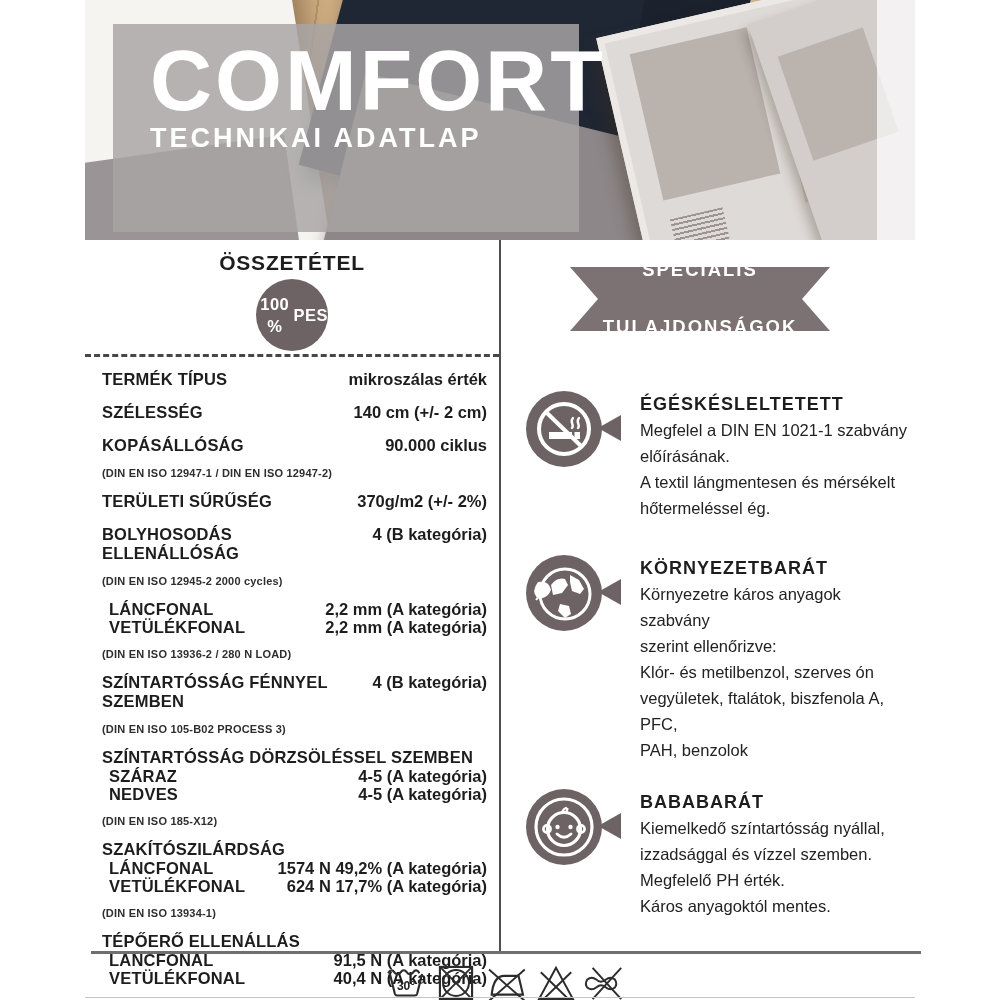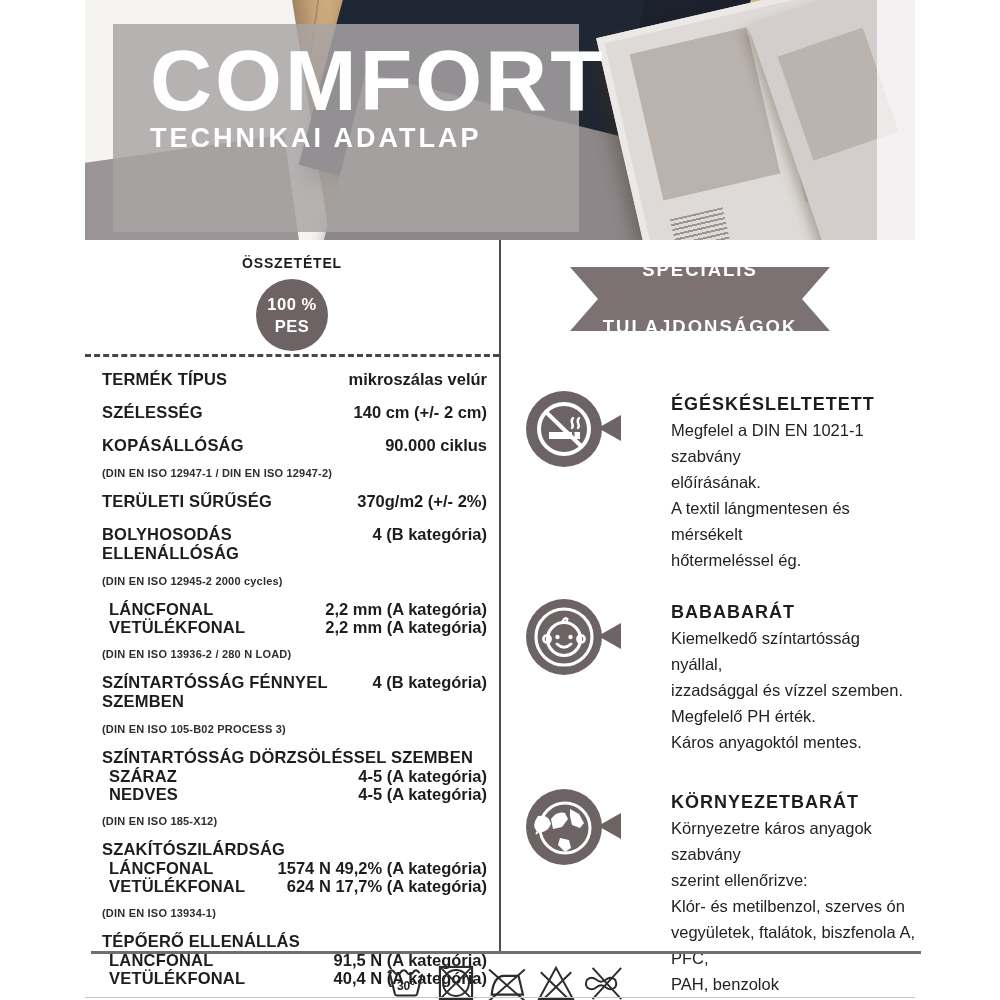--- a/index.html
+++ b/index.html
@@ -64,24 +64,24 @@
     font-size:8.5px;font-weight:700;color:#fdfdfd;letter-spacing:.7px;margin-top:6px;white-space:nowrap;
   }
 
   
   .content{position:absolute;left:85px;top:240px;width:830px;height:713px;display:flex;}
   .left-col{width:414px;}
   .right-col{width:416px;border-left:2px solid var(--line);}
 
   
   .comp{text-align:center;padding-top:13px;}
-  .comp h3{font-size:14px;font-weight:700;letter-spacing:.8px;line-height:20px;}
+  .comp h3{font-size:21px;font-weight:700;letter-spacing:.8px;line-height:20px;}
   .badge{
     width:72px;height:72px;border-radius:50%;background:var(--accent);
-    margin:6px auto 0;display:flex;flex-direction:column;align-items:center;justify-content:center;
+    margin:6px auto 0;display:flex;flex-direction:row;align-items:center;justify-content:center;
     color:#fff;font-weight:700;font-size:16.5px;line-height:1.35;letter-spacing:.5px;
   }
   .dashed{border-top:3px dashed #474747;margin-top:3px;}
 
   
   .sprows{padding:13px 12px 0 17px;}
   .row{display:flex;justify-content:space-between;align-items:flex-start;margin-bottom:14px;}
   .row .lblwrap{max-width:245px;}
   .l{font-size:16.5px;font-weight:700;line-height:19px;letter-spacing:.2px;white-space:pre-line;display:block;}
   .val{font-size:16.5px;font-weight:700;line-height:19px;text-align:right;white-space:nowrap;}
@@ -91,21 +91,21 @@
   .subrow .l{line-height:18px;}
   .subrow .val{line-height:18px;text-align:center;}
 
   
   .ribbon{
     width:260px;height:64px;margin:27px 0 0 69px;background:var(--ribbon);
     clip-path:polygon(0 0,100% 0,calc(100% - 28px) 50%,100% 100%,0 100%,28px 50%);
     display:flex;flex-direction:column;align-items:center;justify-content:center;
     color:#fff;font-weight:700;font-size:18.5px;letter-spacing:2px;line-height:1.45;text-align:center;gap:30px;
   }
-  .sp-item{display:flex;margin-left:25px;gap:31px;}
+  .sp-item{display:flex;margin-left:25px;}
   .sp-item.i1{margin-top:60px;}
   .sp-item.i2{margin-top:26px;}
   .sp-item.i3{margin-top:34px;}
   .sp-icon{position:relative;width:98px;flex:0 0 98px;}
   .sp-icon .disc{
     display:block;width:76px;height:76px;border-radius:50%;background:var(--accent);
     position:relative;
   }
   .sp-icon .tail{
     position:absolute;left:72px;top:24px;width:0;height:0;
@@ -165,21 +165,21 @@
         </div>
       </div>
       <div class="dashed"></div>
 
       <div class="sprows">
 
         <div class="row">
           <div class="lblwrap">
               <span class="l">TERMÉK TÍPUS</span>
             </div>
-          <span class="val">mikroszálas velúr</span>
+          <span class="val">mikroszálas érték</span>
         </div>
 
         <div class="row">
           <div class="lblwrap">
               <span class="l">SZÉLESSÉG</span>
             </div>
           <span class="val">140 cm (+/- 2 cm)</span>
         </div>
 
         <div class="row">
@@ -286,20 +286,43 @@
             <path d="M46,37 c3,-3 -3,-6 1,-10 M52,37 c3,-3 -3,-6 1,-10" fill="none" stroke="#fff" stroke-width="2.4" stroke-linecap="round"></path>
             <line x1="21" y1="22" x2="55" y2="55" stroke="#fff" stroke-width="4"></line>
           </svg>
         </div>
         <div class="sp-text">
           <h4>ÉGÉSKÉSLELTETETT</h4>
           <p>Megfelel a DIN EN 1021-1 szabvány
 előírásának.
 A textil lángmentesen és mérsékelt
 hőtermeléssel ég.</p>
+        </div>
+      </div>
+
+      <div class="sp-item i3">
+        <div class="sp-icon">
+          <span class="disc"></span>
+          <span class="tail"></span>
+          <svg width="76" height="76" viewBox="0 0 76 76">
+            <circle cx="39" cy="39" r="25" fill="none" stroke="#fff" stroke-width="3"></circle>
+            <path d="M25,30 q6,-8 14,-6 l3,6 -6,8 -9,2 z" fill="#fff"></path>
+            <path d="M44,20 l9,5 5,9 -4,5 -8,-3 -2,-9 z" fill="#fff"></path>
+            <path d="M34,49 l9,2 2,8 -6,4 -7,-7 z" fill="#fff"></path>
+            <path d="M12,27 q-7,9 -1,16 q10,2 14,-8 q-2,-10 -13,-8 z" fill="#fff"></path>
+            <path d="M10,45 q6,-8 14,-12" fill="none" stroke="#fff" stroke-width="2"></path>
+          </svg>
+        </div>
+        <div class="sp-text">
+          <h4>KÖRNYEZETBARÁT</h4>
+          <p>Környezetre káros anyagok szabvány
+szerint ellenőrizve:
+Klór- és metilbenzol, szerves ón
+vegyületek, ftalátok, biszfenola A, PFC,
+PAH, benzolok</p>
         </div>
       </div>
 
       <div class="sp-item i2">
         <div class="sp-icon">
           <span class="disc"></span>
           <span class="tail"></span>
           <svg width="76" height="76" viewBox="0 0 76 76">
             <circle cx="38" cy="38" r="28" fill="none" stroke="#fff" stroke-width="3.2"></circle>
             <circle cx="38" cy="40" r="16.5" fill="none" stroke="#fff" stroke-width="3.2"></circle>
@@ -312,43 +335,20 @@
           </svg>
         </div>
         <div class="sp-text">
           <h4>BABABARÁT</h4>
           <p>Kiemelkedő színtartósság nyállal,
 izzadsággal és vízzel szemben.
 Megfelelő PH érték.
 Káros anyagoktól mentes.</p>
         </div>
       </div>
-
-      <div class="sp-item i3">
-        <div class="sp-icon">
-          <span class="disc"></span>
-          <span class="tail"></span>
-          <svg width="76" height="76" viewBox="0 0 76 76">
-            <circle cx="39" cy="39" r="25" fill="none" stroke="#fff" stroke-width="3"></circle>
-            <path d="M25,30 q6,-8 14,-6 l3,6 -6,8 -9,2 z" fill="#fff"></path>
-            <path d="M44,20 l9,5 5,9 -4,5 -8,-3 -2,-9 z" fill="#fff"></path>
-            <path d="M34,49 l9,2 2,8 -6,4 -7,-7 z" fill="#fff"></path>
-            <path d="M12,27 q-7,9 -1,16 q10,2 14,-8 q-2,-10 -13,-8 z" fill="#fff"></path>
-            <path d="M10,45 q6,-8 14,-12" fill="none" stroke="#fff" stroke-width="2"></path>
-          </svg>
-        </div>
-        <div class="sp-text">
-          <h4>KÖRNYEZETBARÁT</h4>
-          <p>Környezetre káros anyagok szabvány
-szerint ellenőrizve:
-Klór- és metilbenzol, szerves ón
-vegyületek, ftalátok, biszfenola A, PFC,
-PAH, benzolok</p>
-        </div>
-      </div>
     </section>
   </main>
 
   <footer class="care">
     <svg width="50" height="44" viewBox="0 0 56 48">
       <path d="M8,13 c2,-4 5,-4 7,-1 c2,3 5,3 7,0 c2,-3 5,-3 7,0 c2,3 5,3 7,0 c2,-3 5,-3 7,1" fill="none" stroke="#2c2c2c" stroke-width="2.4"></path>
       <path d="M10,14 L15.5,36 q0.6,2 2.6,2 h19.8 q2,0 2.6,-2 L46,14" fill="none" stroke="#2c2c2c" stroke-width="2.4"></path>
       <text x="28" y="32" text-anchor="middle" font-size="13.5" font-weight="bold" fill="#222" font-family="Liberation Sans, sans-serif">30°</text>
     </svg>
 

